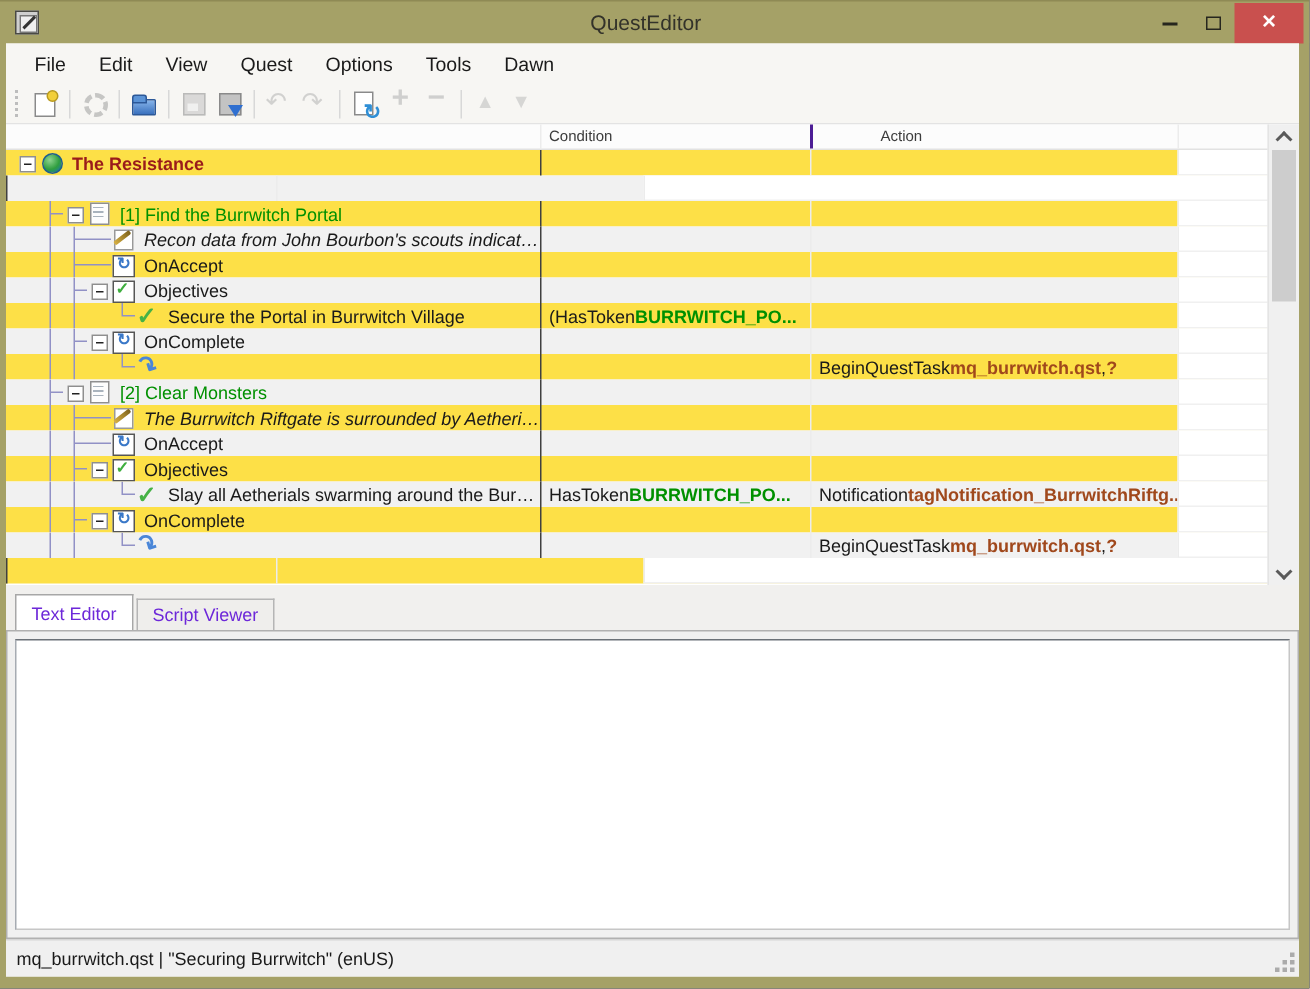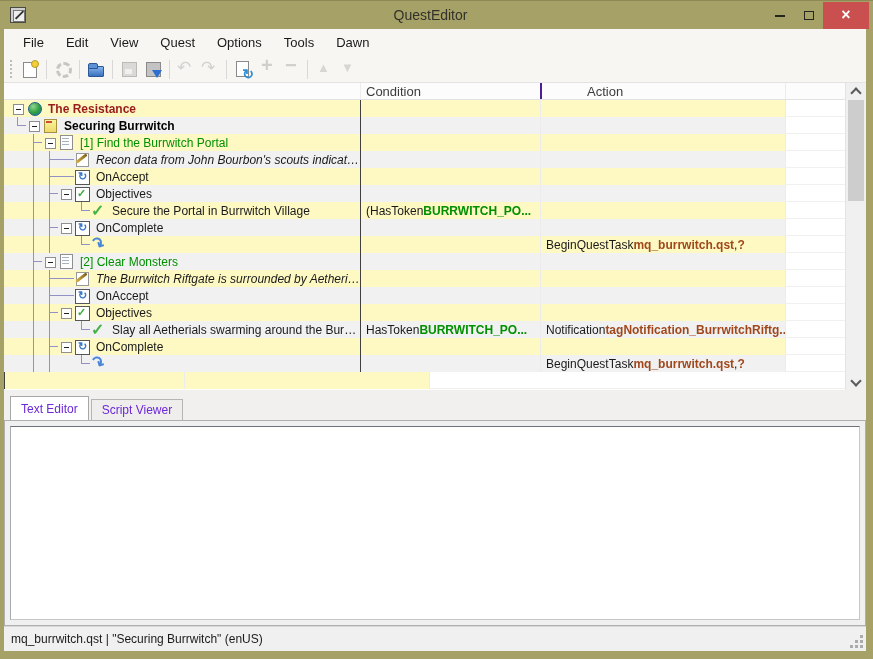--- a/index.html
+++ b/index.html
@@ -45,27 +45,27 @@
   .ti-reload::after{content:"↻";position:absolute;right:-2px;bottom:-4px;font-size:14px;font-weight:bold;color:#2f8fd6;}
   .ti-plus::before{content:"+";position:absolute;left:3px;top:-6px;font-size:20px;font-weight:bold;color:#b0b0b0;}
   .ti-minus::before{content:"−";position:absolute;left:3px;top:-6px;font-size:20px;font-weight:bold;color:#b0b0b0;}
   .ti-up::before{content:"▲";position:absolute;left:2px;top:0;font-size:13px;color:#bcbcbc;}
   .ti-down::before{content:"▼";position:absolute;left:2px;top:0;font-size:13px;color:#bcbcbc;}
   .gamesel{position:absolute;right:3px;top:2px;width:120px;height:22px;background:#fff;border:1px solid #8b8b8b;font-size:12px;color:#111;display:flex;align-items:center;padding-left:7px;}
   .gamesel .chev{position:absolute;right:8px;top:7px;width:6px;height:6px;border-right:1px solid #444;border-bottom:1px solid #444;transform:rotate(45deg);margin-top:-1px;}
 
   
   .treepanel{position:absolute;left:0;top:53px;width:862px;height:308px;background:#fff;border-top:1px solid #e3e3e3;}
-  .treeheader{display:flex;height:17px;background:#fcfcfc;border-bottom:1px solid #e2e2e2;font-size:13px;color:#3c3c3c;}
+  .treeheader{display:flex;height:17px;background:#fcfcfc;border-bottom:1px solid #e2e2e2;font-size:10px;color:#3c3c3c;}
   .hc{height:100%;display:flex;align-items:center;padding-left:5px;flex:none;}
   .hc0{width:356px;}
   .hc1{width:180px;border-left:1px solid #ececec;}
   .hc2{width:245px;border-left:2px solid #4c1d95;padding-left:45px;}
   .hc3{flex:1;border-left:1px solid #ececec;}
-  .trow{display:flex;height:17px;font-size:12px;white-space:nowrap;background:#fef9c3;}
+  .trow{display:flex;height:17px;font-size:12px;white-space:nowrap;background:#fde047;}
   .trow:nth-child(even){background:#f1f1f1;}
   .tzone{display:flex;align-items:center;width:356px;flex:none;overflow:hidden;padding-left:6px;height:100%;}
   .ccell{width:180px;flex:none;overflow:hidden;padding-left:5px;height:100%;display:flex;align-items:center;border-left:1px solid #404040;}
   .acell{width:245px;flex:none;overflow:hidden;padding-left:5px;height:100%;display:flex;align-items:center;border-left:1px solid #ececec;}
   .xcell{flex:1;height:100%;background:#fff;border-left:1px solid #ececec;border-bottom:1px solid #f0f0f0;}
   .tc{width:16px;height:17px;flex:none;position:relative;}
   .tc.v::before,.tc.b::before{content:"";position:absolute;left:7px;top:0;height:17px;width:1px;background:var(--guide-line,#9191c6);}
   .tc.l::before{content:"";position:absolute;left:7px;top:0;height:9px;width:1px;background:var(--guide-line,#9191c6);}
   .tc.b::after,.tc.l::after{content:"";position:absolute;left:8px;top:8px;width:8px;height:1px;background:var(--guide-line,#9191c6);}
   .tc.h::before{content:"";position:absolute;left:0;top:8px;width:16px;height:1px;background:var(--guide-line,#9191c6);}
@@ -203,26 +203,20 @@
             <div class="tzone">
               <span class="tc x"></span>
               <span class="nico ic-globe"></span>
               <span class="rlabel s-quest">The Resistance</span>
             </div>
             <div class="ccell"></div>
             <div class="acell"></div>
             <div class="xcell"></div>
           </div>
           <div class="trow">
-            <div class="tzone">
-              <span class="tc l"></span>
-              <span class="tc x"></span>
-              <span class="nico ic-sticky-note"></span>
-              <span class="rlabel s-group">Securing Burrwitch</span>
-            </div>
             <div class="ccell"></div>
             <div class="acell"></div>
             <div class="xcell"></div>
           </div>
           <div class="trow">
             <div class="tzone">
               <span class="tc e"></span>
               <span class="tc b"></span>
               <span class="tc x"></span>
               <span class="nico ic-task-doc"></span>

